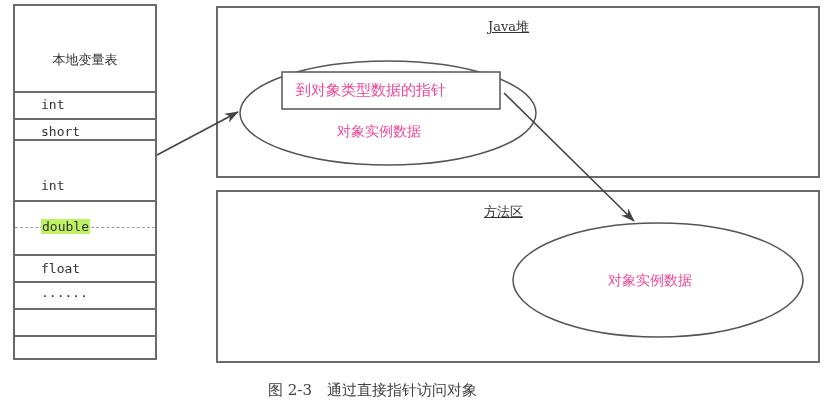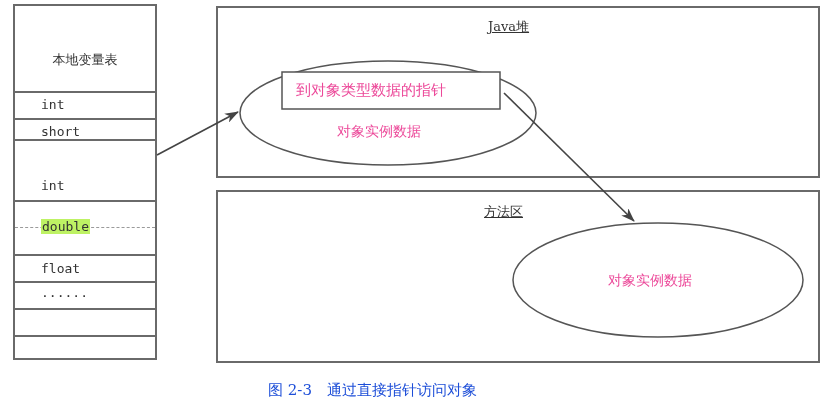--- a/index.html
+++ b/index.html
@@ -14,21 +14,21 @@
   .slot { position: absolute; left: 0; width: 140px; border-bottom: 2px solid #6a6a6a;
           box-sizing: border-box; }
   .slot-label { position: absolute; left: 26px; font-family: "DejaVu Sans Mono", monospace;
                 font-size: 13px; color: #333; }
   .dashed { position: absolute; left: 0; width: 140px; top: 25px;
             border-top: 1px dashed #9a9a9a; }
   .region { position: absolute; border: 2px solid #6a6a6a; }
   .region-label { position: absolute; font-size: 13px; color: #333; text-decoration: underline; }
   svg.overlay { position: absolute; left: 0; top: 0; }
   .caption { position: absolute; left: 268px; top: 381px; font-family: "DejaVu Serif", serif;
-             font-size: 15px; color: #1d4ed8; white-space: pre; }
+             font-size: 15px; color: #404040; white-space: pre; }
   .etext { position: absolute; font-size: 14px; color: #ec4899; white-space: nowrap; }
 </style>
 </head>
 <body>
 
 <div class="stack">
   <div class="stack-header">
     <div class="stack-title" style="top:45px; font-family:Liberation Sans, sans-serif;">本地变量表</div>
   </div>
 

